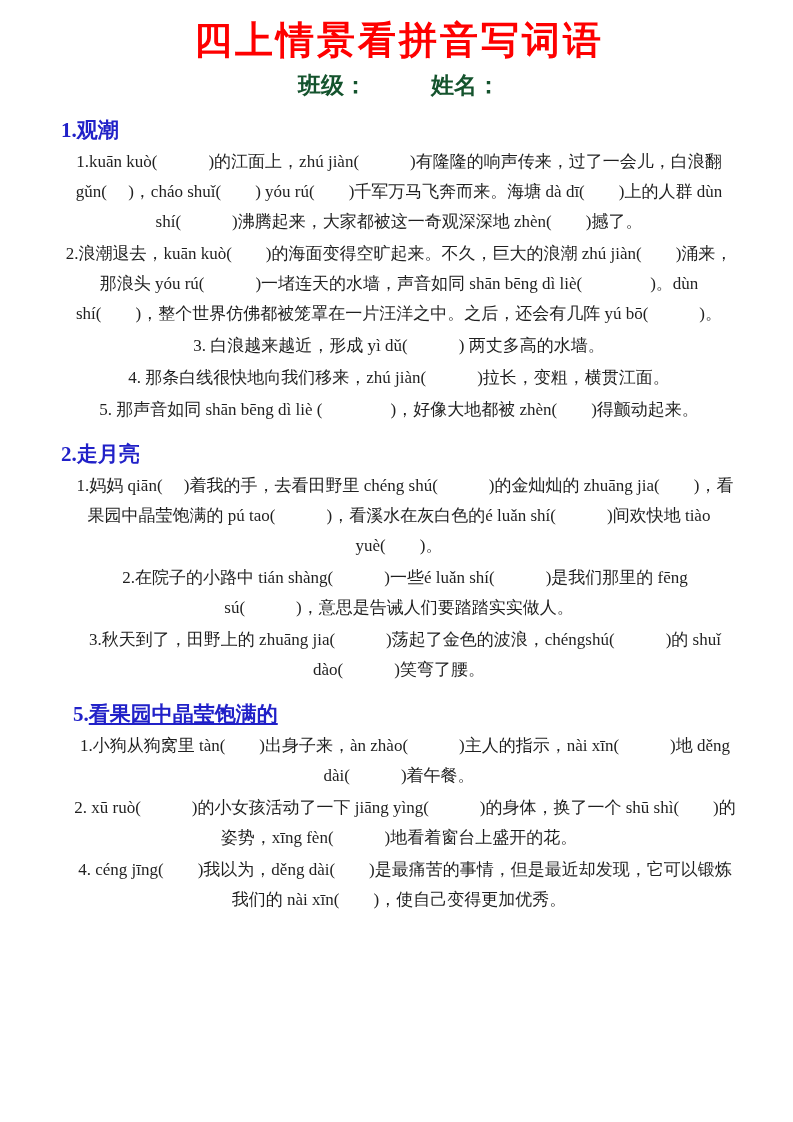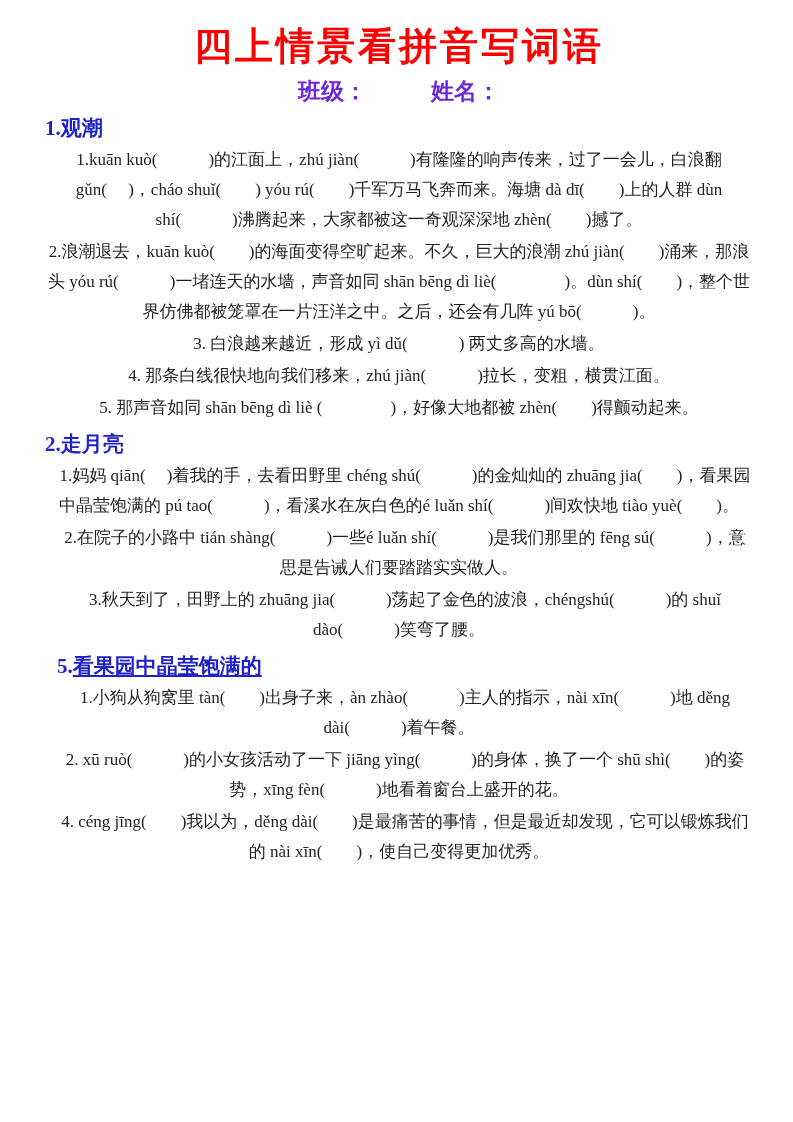--- a/index.html
+++ b/index.html
@@ -1,20 +1,20 @@
 <!DOCTYPE html>
 <html><head>
 <meta charset="utf-8">
 <style>
   html,body{margin:0;padding:0;background:#ffffff;}
   .page{
     position:relative;
     width:793px;height:1122px;
     box-sizing:border-box;
-    padding:22px 40px 0 45px;
+    padding:16px 40px 0 45px;
     background:#ffffff;
     font-family:"Liberation Serif","DejaVu Serif",serif;
     color:#1f1f1f;
     overflow:hidden;
   }
   .title{
     margin:0;
     text-align:center;
     color:#fe0000;
     font-size:38px;
@@ -22,24 +22,24 @@
     font-weight:bold;
     letter-spacing:3px;
     font-family:"Liberation Serif","DejaVu Serif",serif;
   }
   .header-line{
     margin-top:7px;
     text-align:center;
     font-weight:bold;
     font-size:23px;
     line-height:30px;
-    color:#6d28d9;
+    color:#14532d;
   }
   .hdr+.hdr{margin-left:64px;}
-  .sec{margin:0;}
+  .sec{margin:16px;}
   .sec-head{
     margin:8px 0 4px 0;
     color:#2121c8;
     font-size:21px;
     line-height:26px;
     font-weight:bold;
   }
   .sec-head.indented{margin-left:12px;}
   .sec-head .u{text-decoration:underline;}
   .item{

